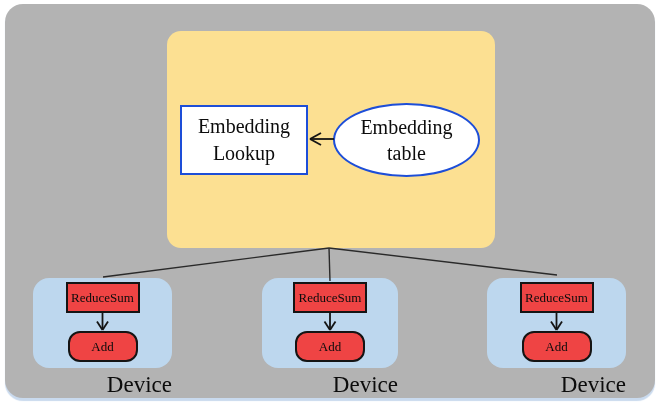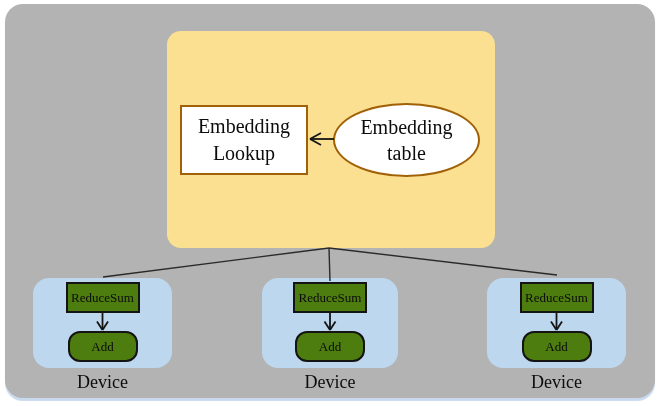--- a/index.html
+++ b/index.html
@@ -40,21 +40,21 @@
     top: 36px;
     width: 328px;
     text-align: center;
     font-size: 23px;
     color: #0c0c0c;
     letter-spacing: 0.5px;
   }
   .node {
     position: absolute;
     background: #ffffff;
-    border: 2px solid #a16207;
+    border: 2px solid #1d4ed8;
     box-sizing: border-box;
     display: flex;
     align-items: center;
     justify-content: center;
     text-align: center;
     color: #0c0c0c;
     white-space: pre-line;
   }
   .lookup-node {
     left: 180px;
@@ -80,37 +80,37 @@
     background: #bdd7ee;
     border-radius: 16px;
   }
   .device-1 { left: 33px;  width: 139px; }
   .device-2 { left: 262px; width: 136px; }
   .device-3 { left: 487px; width: 139px; }
   .op-node {
     position: absolute;
     left: 50%;
     transform: translateX(-50%);
-    background: #4d7c0f;
+    background: #ef4444;
     border: 2px solid #141414;
     box-sizing: border-box;
     display: flex;
     align-items: center;
     justify-content: center;
     font-size: 13px;
     color: #0c0c0c;
   }
   .op-top    { top: 4px;  width: 74px; height: 31px; }
   .op-bottom { top: 53px; width: 70px; height: 31px; border-radius: 12px; }
   .device-label {
     position: absolute;
     top: 372px;
     height: 26px;
-    text-align: center;
-    font-size: 18px;
+    text-align: right;
+    font-size: 23px;
     color: #0c0c0c;
   }
   .device-label-1 { left: 33px;  width: 139px; }
   .device-label-2 { left: 262px; width: 136px; }
   .device-label-3 { left: 487px; width: 139px; }
   .overlay {
     position: absolute;
     left: 0;
     top: 0;
     width: 661px;

